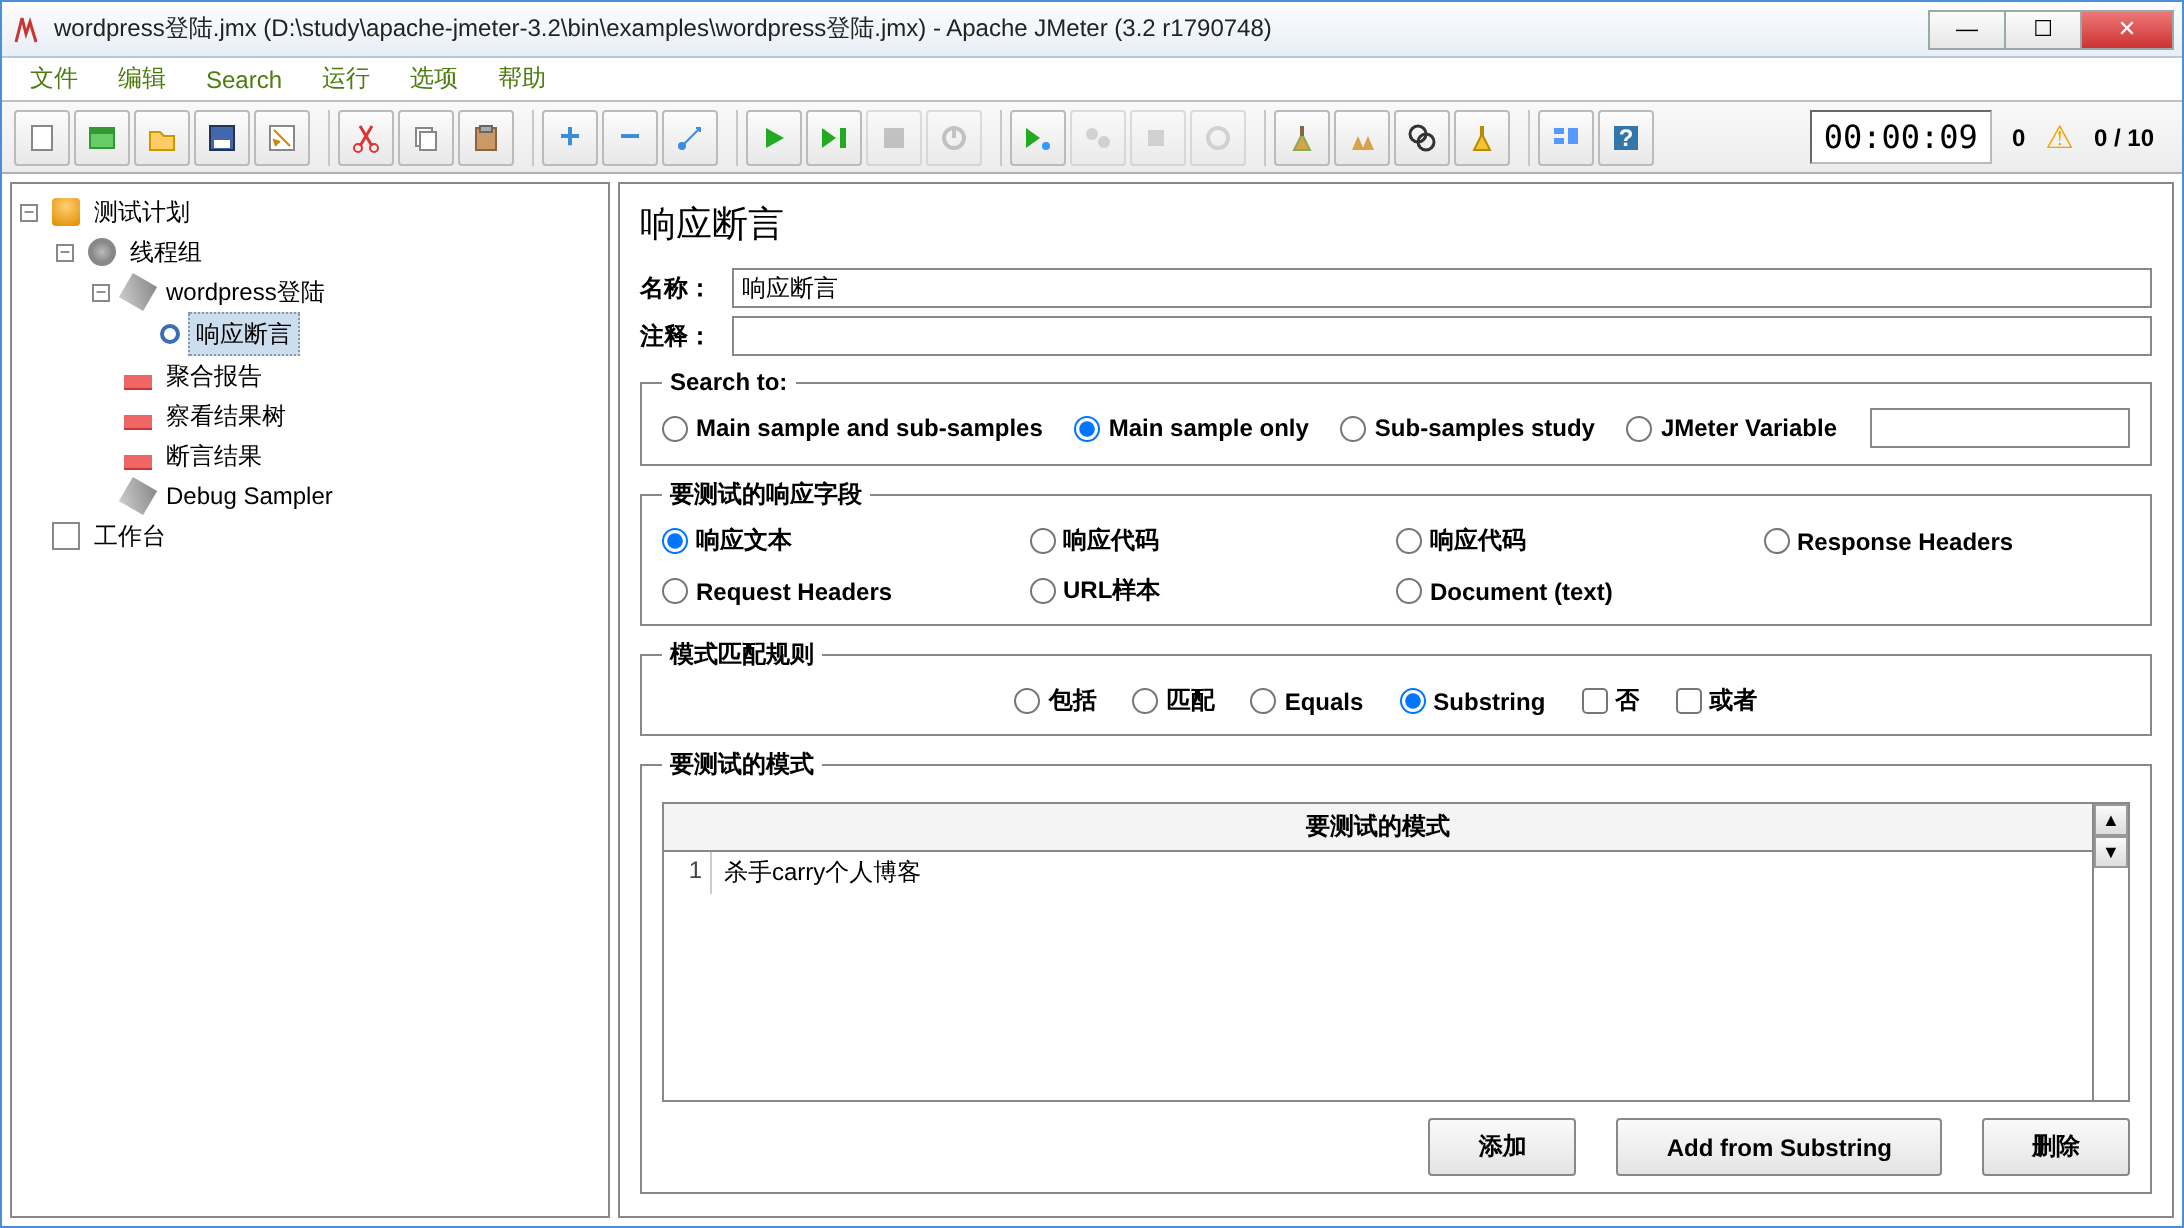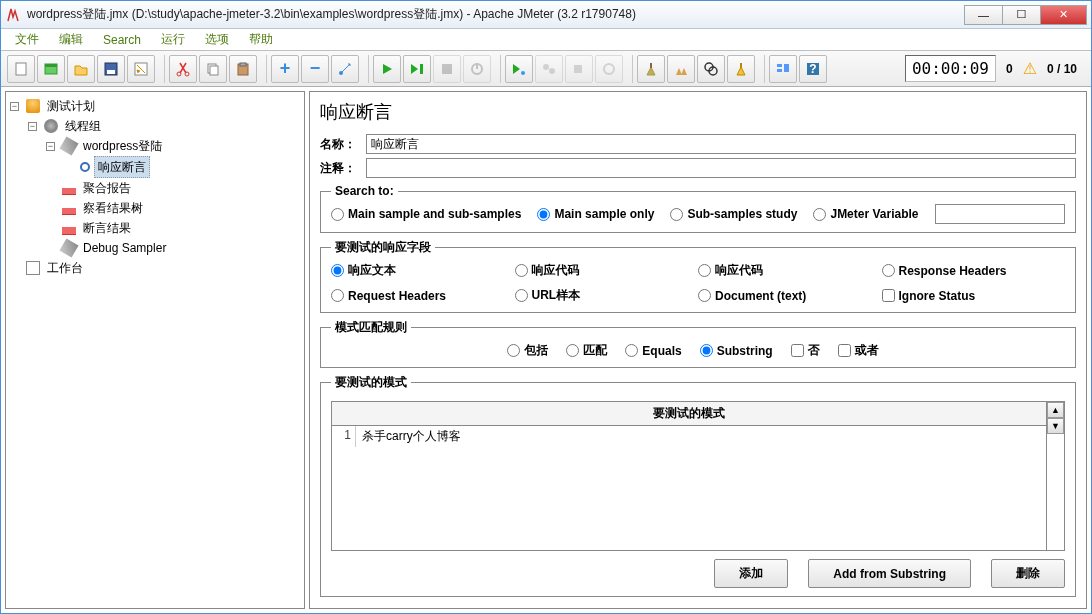--- a/index.html
+++ b/index.html
@@ -387,24 +387,20 @@
             <label>Request Headers</label>
           </span>
         <span class="rad">
             <input type="radio" name="fld" style="">
             <label>URL样本</label>
           </span>
         <span class="rad">
             <input type="radio" name="fld" style="">
             <label>Document (text)</label>
           </span>
-        <span class="rad">
-            <input type="checkbox" style="">
-            <label>Ignore Status</label>
-          </span>
       </div>
     </fieldset>
 
     <fieldset>
       <legend>模式匹配规则</legend>
       <div class="centered-row">
         <span class="rad">
             <input type="radio" name="rule" style="">
             <label>包括</label>
           </span>

